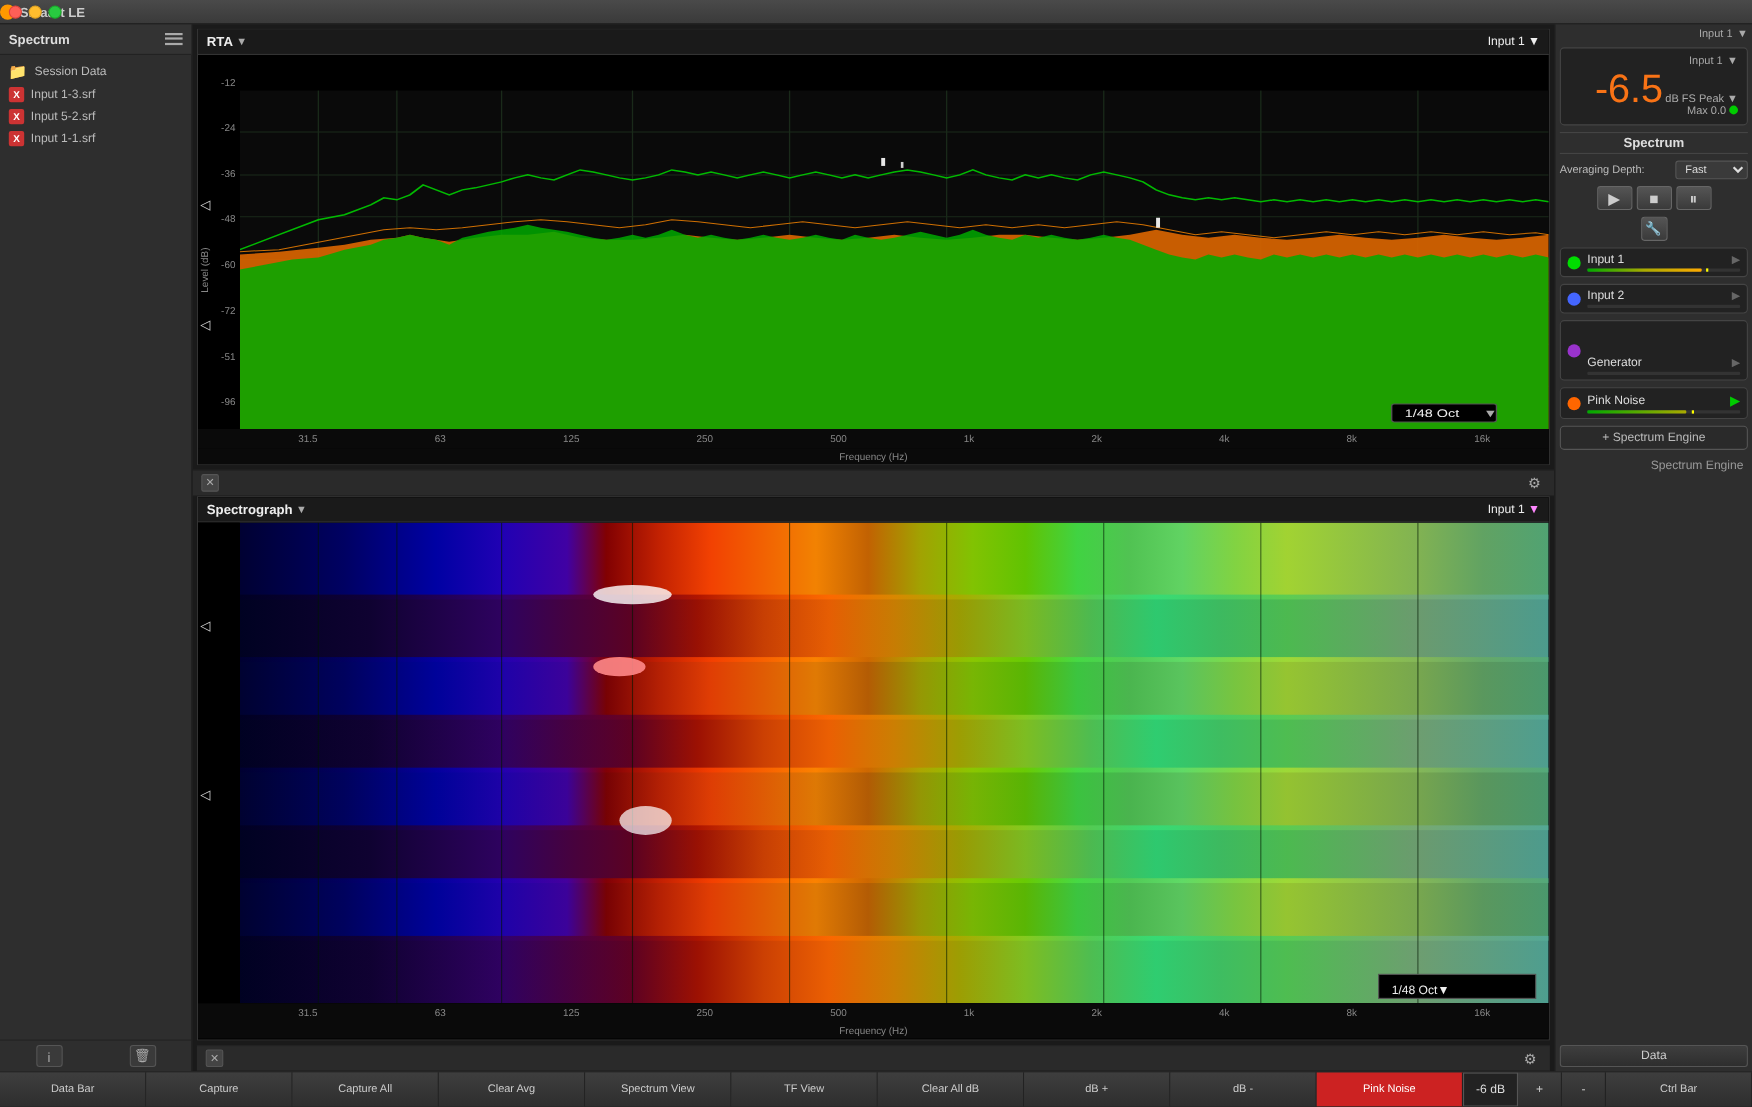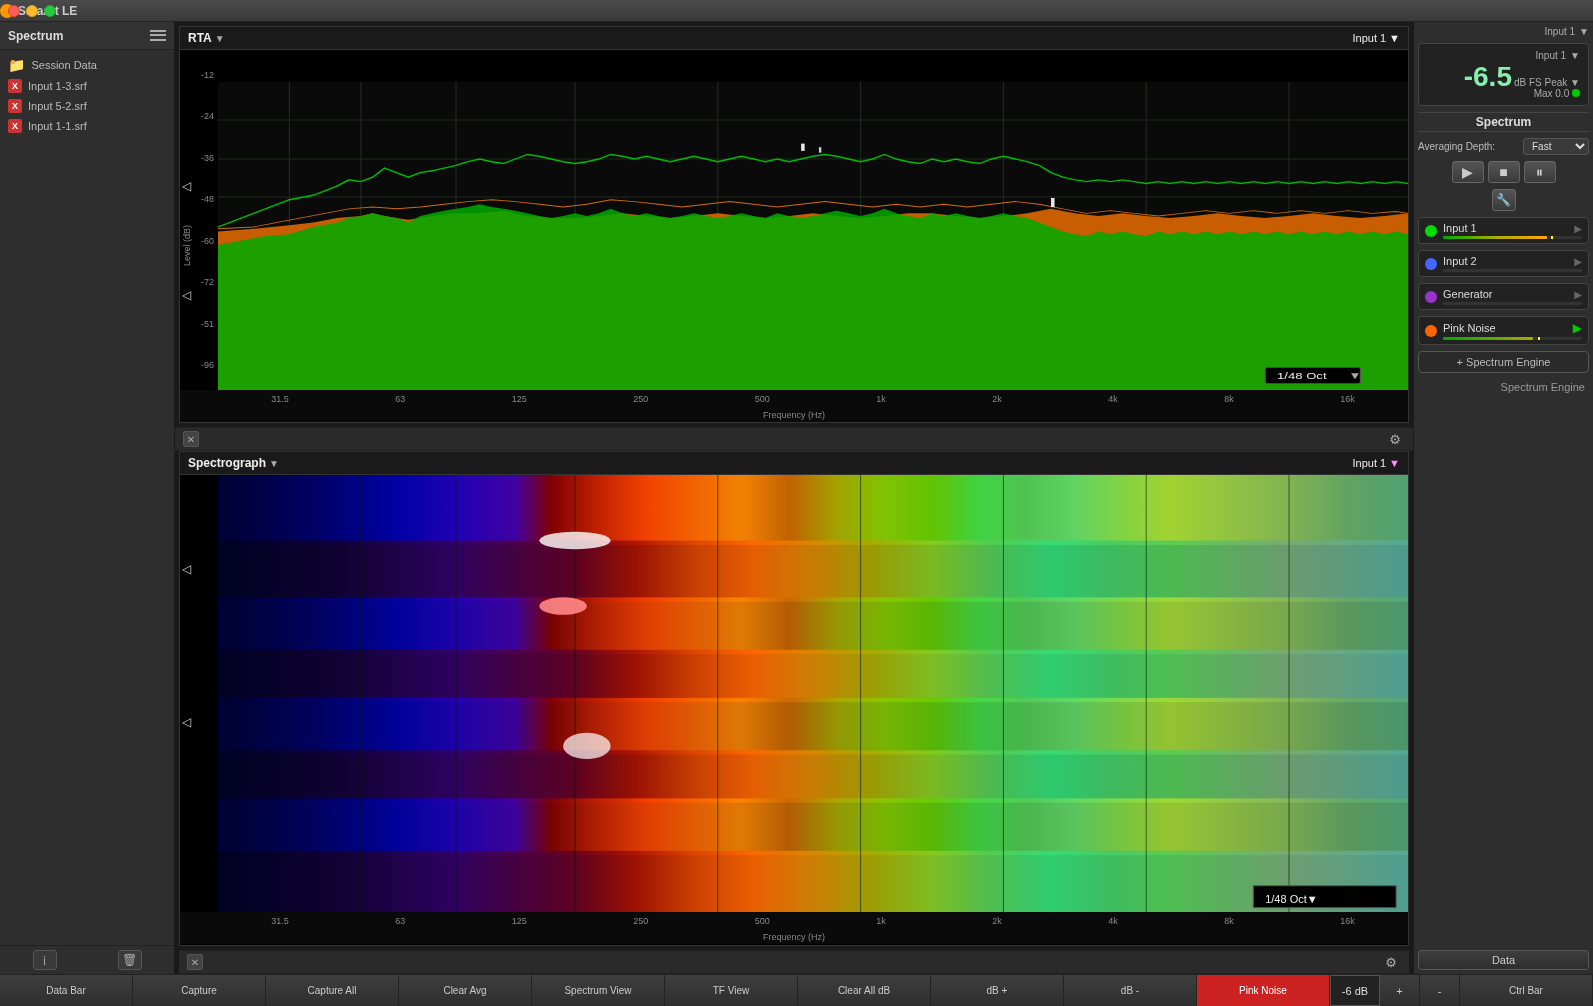--- a/index.html
+++ b/index.html
@@ -117,21 +117,21 @@
       gap: 6px;
     }
 
     
     .level-display {
       background: #222;
       border: 1px solid #444;
       border-radius: 4px;
       padding: 6px 8px;
     }
-    .level-value { font-size: 28px; font-weight: bold; color: #86efac; line-height: 1; }
+    .level-value { font-size: 36px; font-weight: normal; color: #f97316; line-height: 1; }
     .green-dot { width: 8px; height: 8px; background: #00cc00; border-radius: 50%; display: inline-block; }
     .averaging-row { display: flex; align-items: center; justify-content: space-between; font-size: 10px; color: #bbb; }
     .avg-select {
       background: #3a3a3a; border: 1px solid #555; color: #ddd;
       font-size: 10px; padding: 1px 4px; border-radius: 3px; cursor: pointer;
     }
 
     
     .transport-row { display: flex; gap: 4px; justify-content: center; align-items: center; }
     .transport-btn {
@@ -610,21 +610,21 @@
         </div>
         <div class="channel-meter">
           <div class="channel-meter-fill" style="width:0%;"></div>
         </div>
       </div>
     </div>
 
     <div class="channel-row">
       <span class="channel-dot ch-purple"></span>
       <div class="channel-wrap">
-        <div style="display:flex; justify-content:space-between; align-items:flex-end;">
+        <div style="display:flex; justify-content:space-between; align-items:flex-end;margin-top:28px;">
           <span class="channel-name">Generator</span>
           <span class="channel-arrow">▶</span>
         </div>
         <div class="channel-meter">
           <div class="channel-meter-fill" style="width:0%;"></div>
         </div>
       </div>
     </div>
 
     <div class="channel-row">

